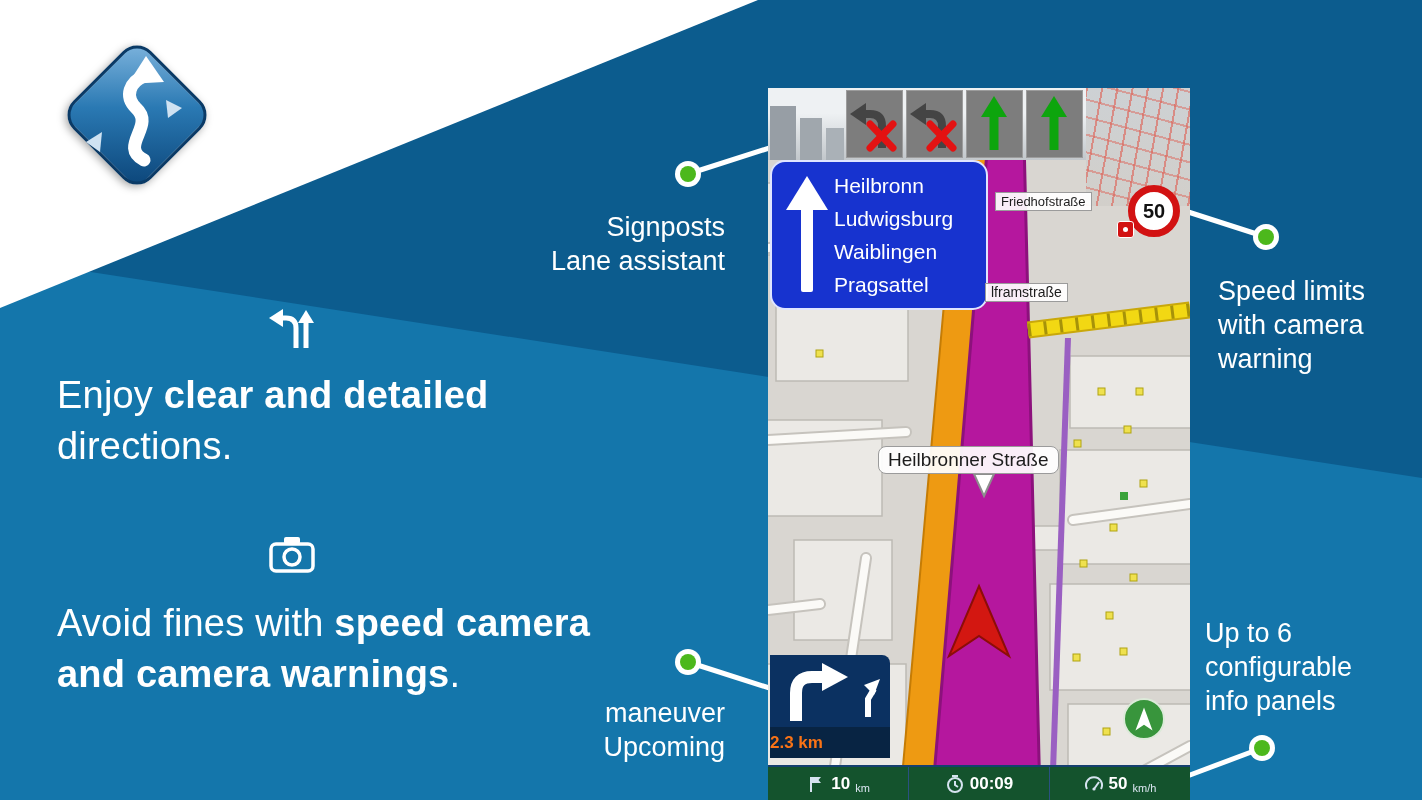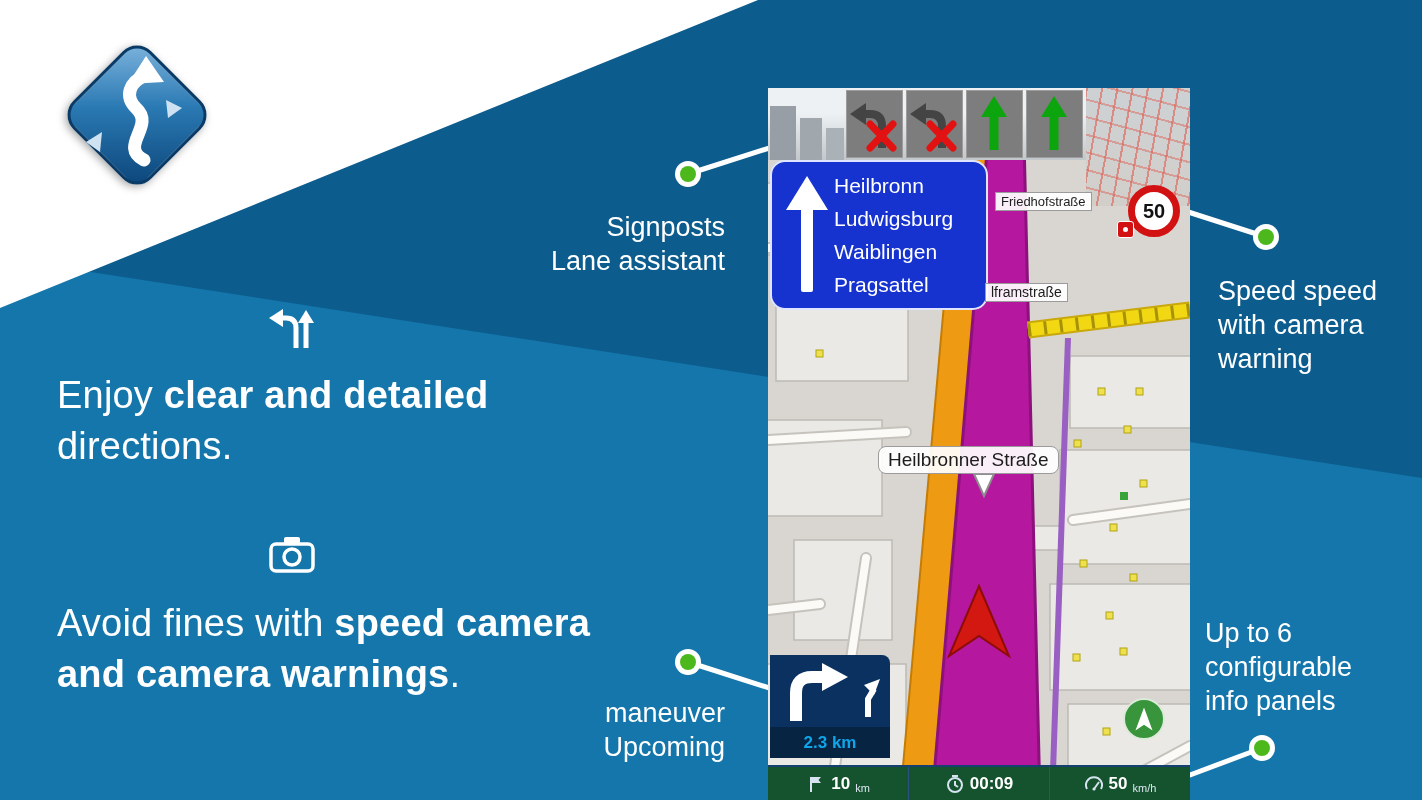--- a/index.html
+++ b/index.html
@@ -47,22 +47,22 @@
     font-size:20px;font-weight:700;color:#111;}
   .cambadge{position:absolute;left:349px;top:133px;width:17px;height:17px;background:#d21212;
     border:1px solid #fff;border-radius:3px;box-sizing:border-box;}
   .cambadge:after{content:"";position:absolute;left:5px;top:5px;width:5px;height:5px;background:#fff;border-radius:50%;}
 
   .slabel{position:absolute;background:rgba(255,255,255,.93);border:1px solid #9b9b9b;border-radius:0;
     color:#1c1c1c;font-size:13px;line-height:17px;padding:0 5px;white-space:nowrap;}
   .slabel.big{font-size:19px;line-height:24px;padding:1px 9px;border-radius:8px;}
 
   .maneuver{position:absolute;left:2px;top:567px;width:120px;height:103px;background:#0b3161;border-top-right-radius:8px;}
-  .man-dist{position:absolute;left:0;bottom:0;width:100%;height:31px;background:#082443;color:#0ea5e9;
-    font-size:17px;font-weight:700;text-align:center;line-height:31px;}
+  .man-dist{position:absolute;left:0;bottom:0;width:100%;height:31px;background:#082443;color:#f97316;
+    font-size:17px;font-weight:700;text-align:left;line-height:31px;}
 
   .infobar{position:absolute;left:0;top:677px;width:422px;height:35px;background:#14532d;
     border-top:2px solid #15406f;box-sizing:border-box;display:flex;}
   .cell{flex:1;display:flex;align-items:center;justify-content:center;gap:5px;border-left:1px solid #2a5181;}
   .cell:first-child{border-left:none;}
   .cell .val{font-size:17px;font-weight:700;color:#fff;}
   .cell .unit{font-size:11px;font-weight:400;color:#dce7f2;align-self:flex-end;margin-bottom:6px;}
 
   .compass{position:absolute;left:355px;top:610px;width:42px;height:42px;border-radius:50%;background:#38953c;
     border:2px solid #dcead9;box-sizing:border-box;display:flex;align-items:center;justify-content:center;}
@@ -122,21 +122,21 @@
   <div class="msg" style="left:57px;top:598px;">
     <div><span>Avoid fines with </span><b>speed camera</b></div>
     <div><b>and camera warnings</b><span>.</span></div>
   </div>
 
   <div class="callout right" style="left:430px;top:210px;width:295px;">
     <div>Signposts</div>
     <div>Lane assistant</div>
   </div>
   <div class="callout" style="left:1218px;top:274px;">
-    <div>Speed speed</div>
+    <div>Speed limits</div>
     <div>with camera</div>
     <div>warning</div>
   </div>
   <div class="callout right" style="left:430px;top:696px;width:295px;">
     <div>maneuver</div>
     <div>Upcoming</div>
   </div>
   <div class="callout" style="left:1205px;top:616px;">
     <div>Up to 6</div>
     <div>configurable</div>

